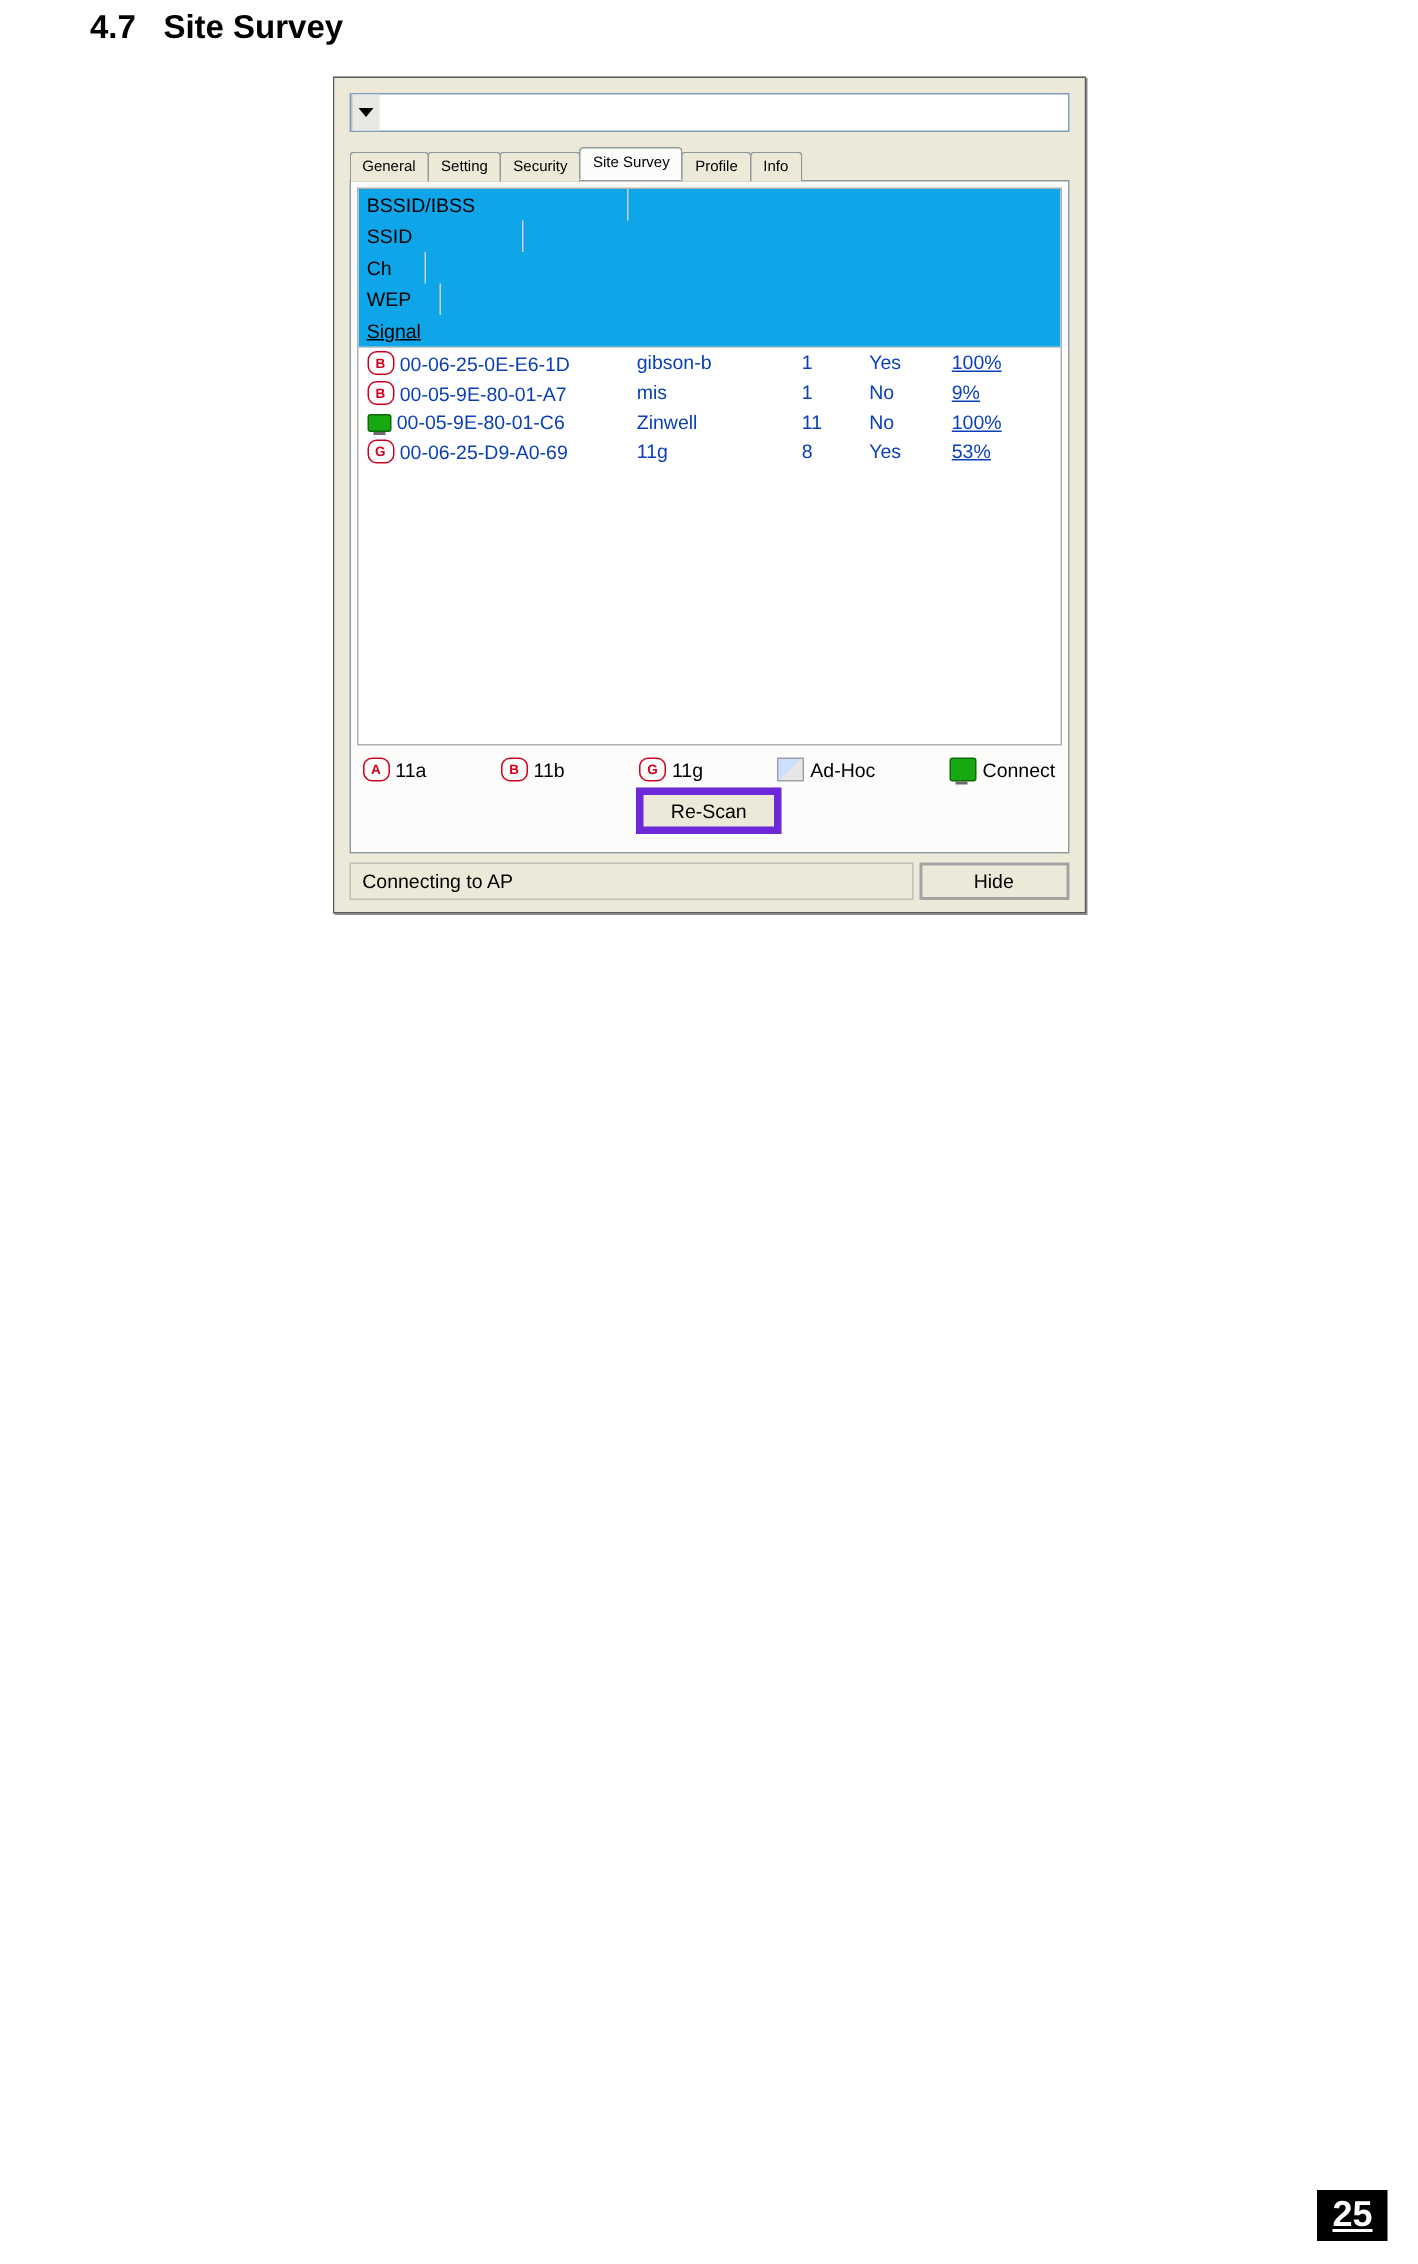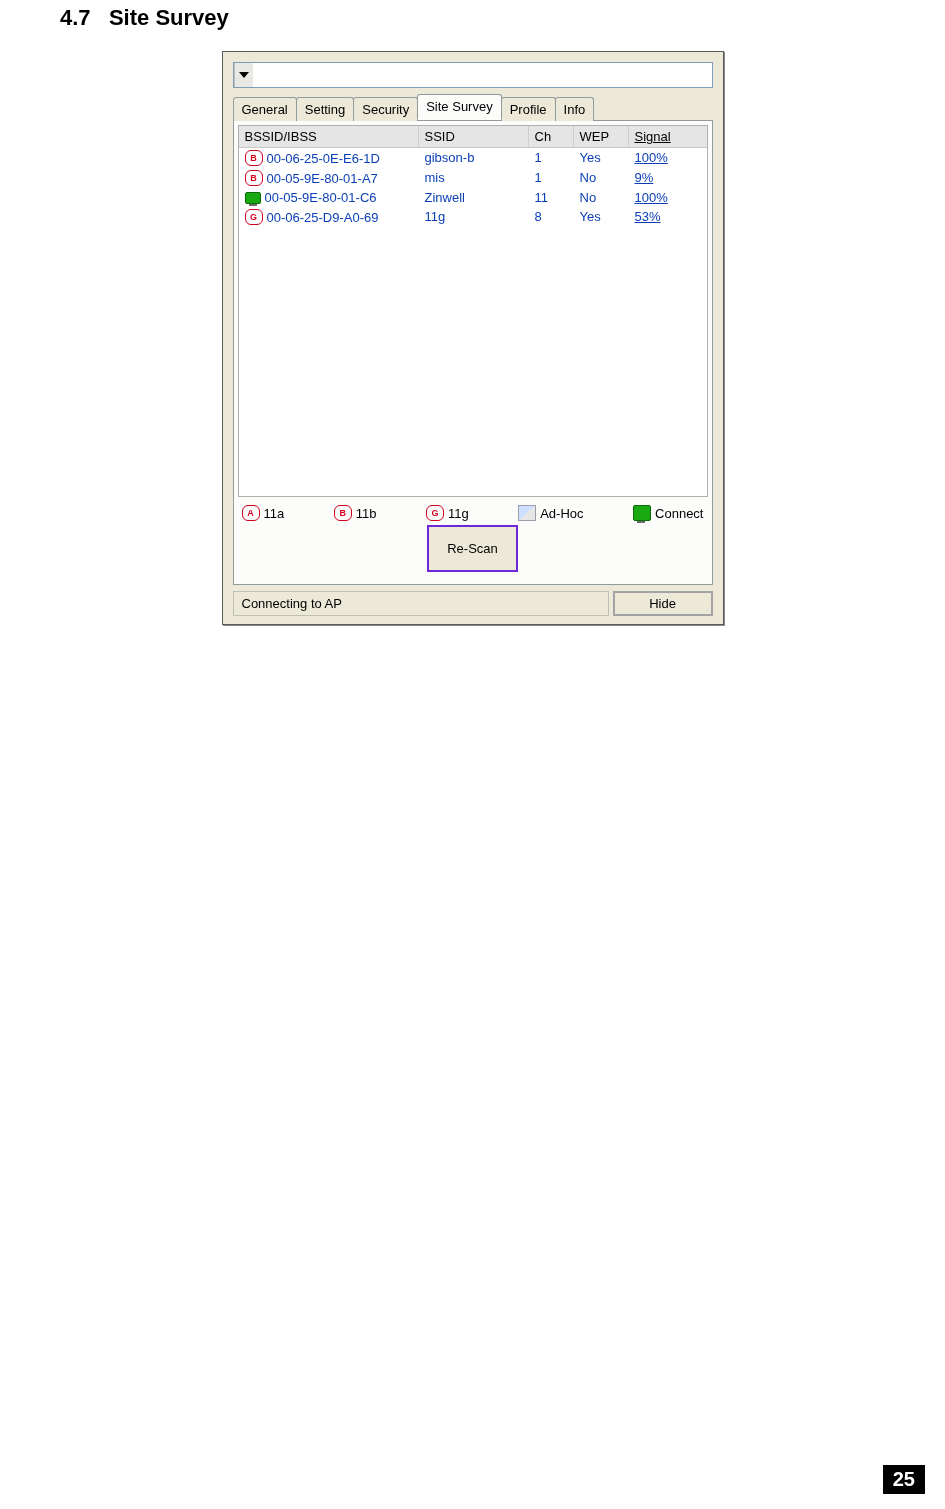--- a/index.html
+++ b/index.html
@@ -106,21 +106,21 @@
     position: relative;
     z-index: 2;
   }
   .tab {
     padding: 4px 8px 4px 8px;
     border: 1px solid #919b9c;
     border-bottom: none;
     border-radius: 3px 3px 0 0;
     background: #ece9d8;
     margin-right: -1px;
-    font-size: 13px;
+    font-size: 10px;
     position: relative;
     top: 1px;
   }
   .tab.active {
     background: #fcfcfb;
     top: 0;
     padding-bottom: 5px;
     border-bottom: 1px solid #fcfcfb;
     z-index: 3;
   }
@@ -132,22 +132,23 @@
     z-index: 1;
   }
   .list {
     border: 1px solid #b0b0b0;
     background: #fff;
     height: 370px;
     overflow: hidden;
   }
   .list-header {
     display: flex;
-    background: #e5e5e5;
+    background: #0ea5e9;
     border-bottom: 1px solid #c9c9c0;
+    flex-direction: column;
   }
   .lh-cell {
     border-right: 1px solid #d0d0c8;
     padding: 3px 6px;
     font-size: 13px;
     box-sizing: border-box;
   }
   .col-bssid { width: 180px; }
   .col-ssid  { width: 110px; }
   .col-ch    { width: 45px; }
@@ -212,23 +213,23 @@
     width: 16px; height: 14px;
     border: 1px solid #9aa0aa;
     background: linear-gradient(135deg, #cde0ff 50%, #e6e6e6 50%);
   }
   .rescan-row {
     display: flex;
     justify-content: center;
     padding: 2px 0 8px 0;
   }
   .btn {
-    border: 2px solid #6d28d9;
-    background: #ece9d8;
-    padding: 14px 18px;
+    border: 5px solid #6d28d9;
+    background: #ece9d8;
+    padding: 3px 18px;
     font-size: 13px;
     font-family: Tahoma, sans-serif;
   }
   .status-row {
     display: flex;
     gap: 4px;
     margin-top: 6px;
   }
   .status-box {
     flex: 1;
@@ -246,22 +247,23 @@
     text-align: center;
     font-family: Tahoma, sans-serif;
   }
   .page-num {
     position: absolute;
     right: 20px;
     bottom: 15px;
     background: #000;
     color: #fff;
     font-weight: bold;
-    font-size: 20px;
+    font-size: 24px;
     padding: 3px 10px;
+    text-decoration: underline;
   }
 </style>
 </head>
 <body>
 
 <div class="page">
   <div class="section-heading">
     <span>4.7</span>&nbsp;&nbsp;
     <span>Site Survey</span>
   </div>

